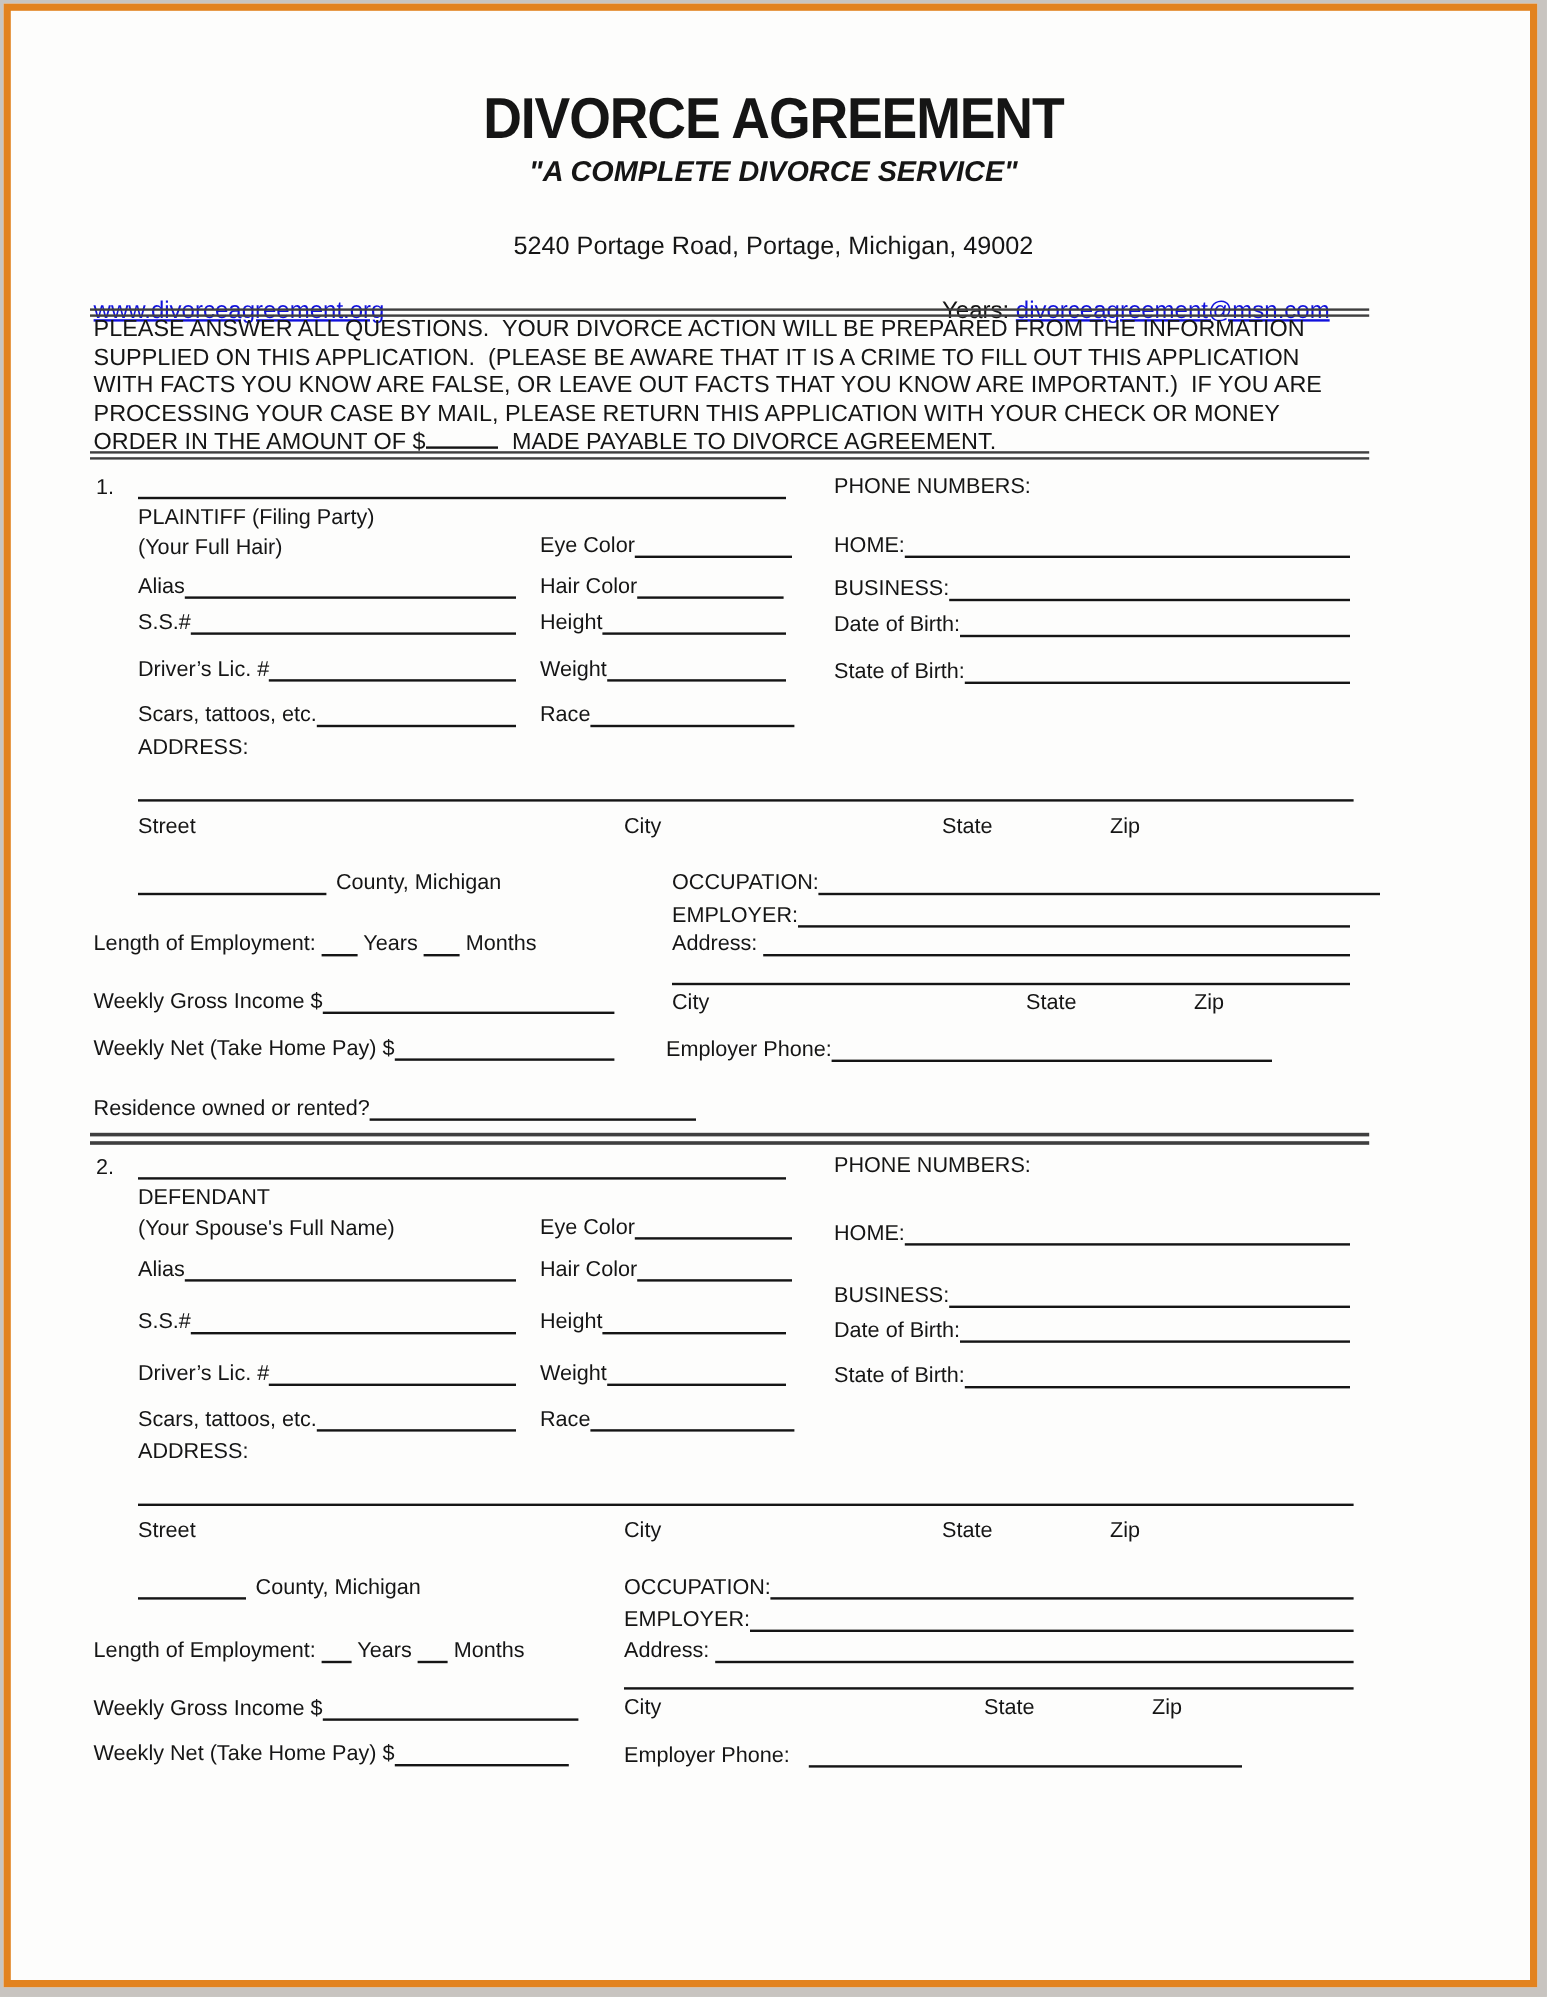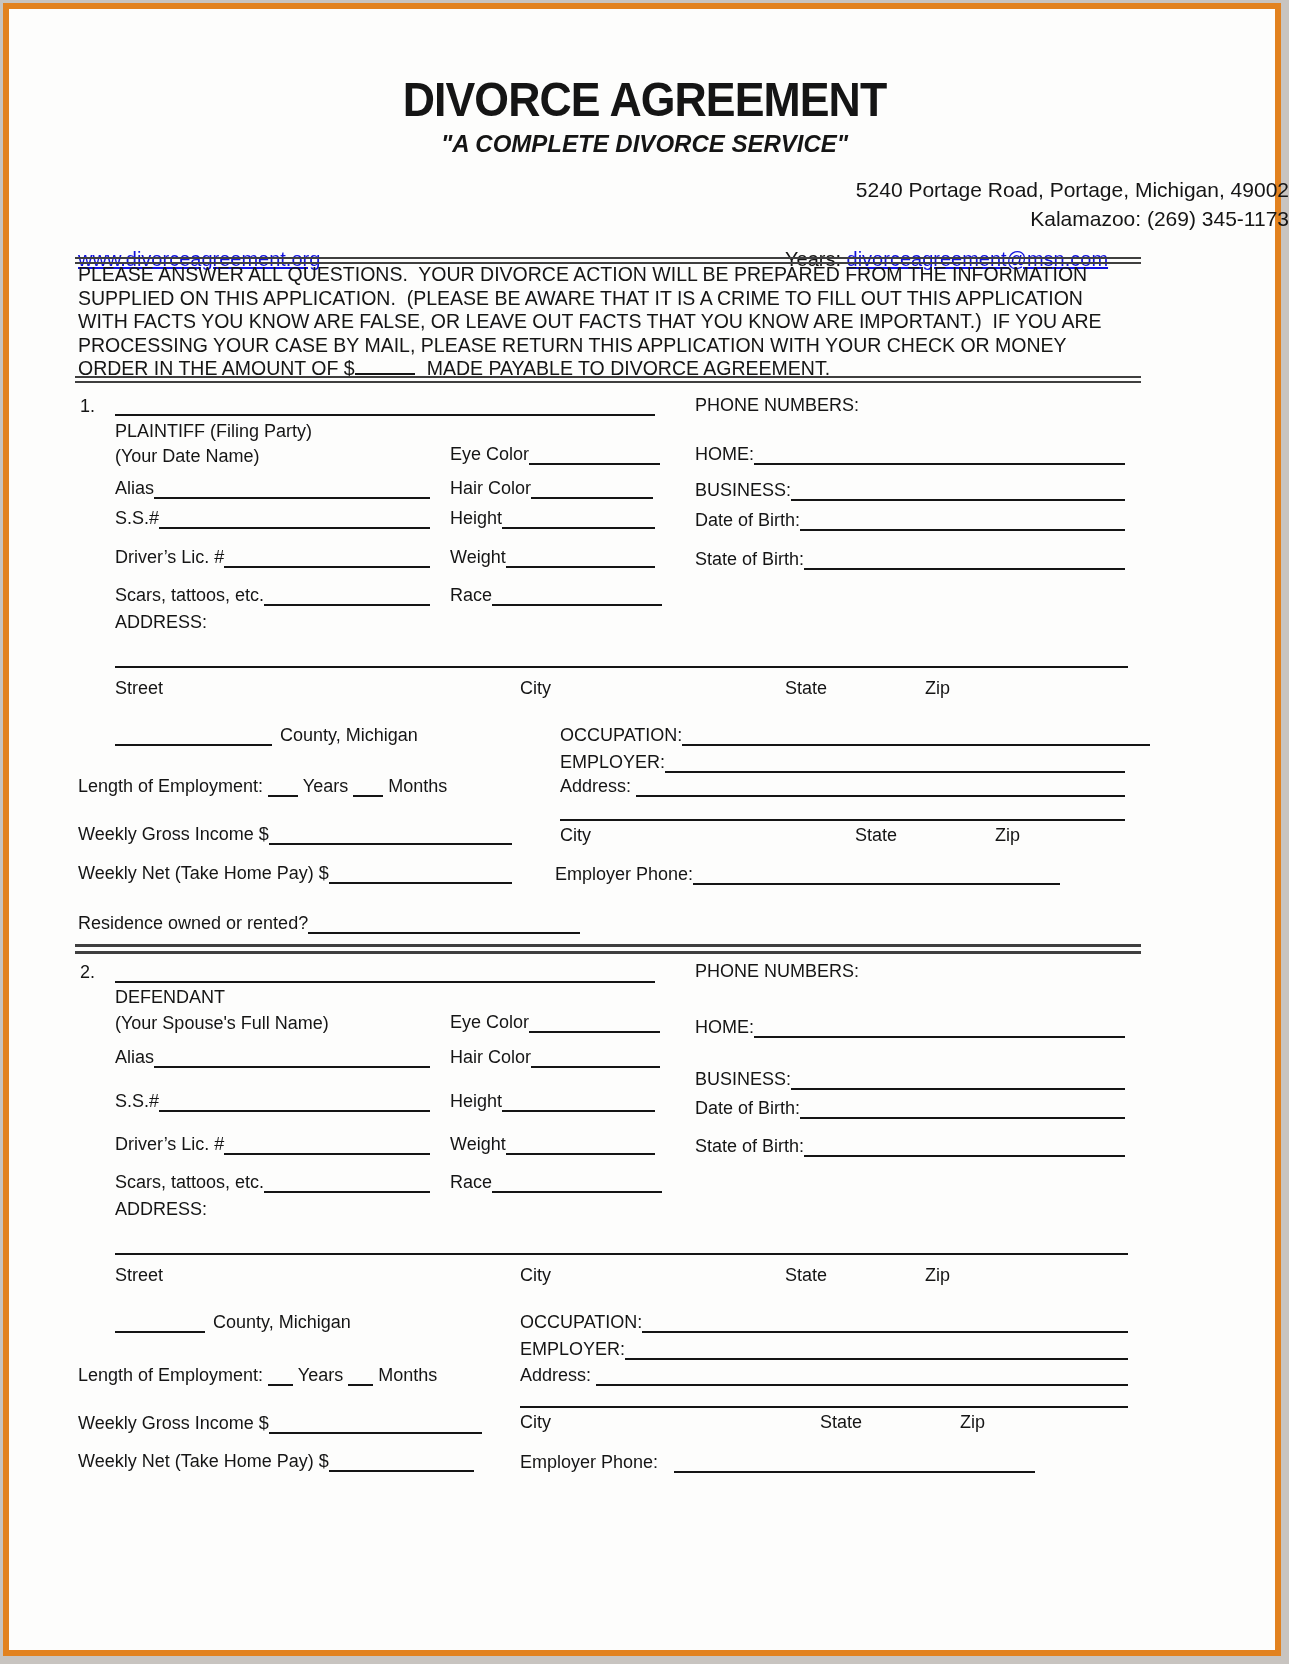--- a/index.html
+++ b/index.html
@@ -12,49 +12,48 @@
   .lb{white-space:pre;}
   .bl{flex:1 1 auto;border-bottom:2px solid #151515;height:4px;}
   .blw{border-bottom:2px solid #151515;height:4px;display:inline-block;}
   .hline{position:absolute;border-top:2px solid #151515;height:0;}
   .dline{position:absolute;height:3px;border-top:2px solid #3f3f3f;border-bottom:2px solid #3f3f3f;}
   .dline2{position:absolute;height:4px;border-top:3px solid #3f3f3f;border-bottom:3px solid #3f3f3f;}
   .title{position:absolute;left:0;top:72px;width:1289px;text-align:center;font-size:48px;
     font-weight:bold;transform:scaleX(0.93);letter-spacing:-1px;}
   .subtitle{position:absolute;left:0;top:130px;width:1289px;text-align:center;font-size:24px;
     font-weight:bold;font-style:italic;}
-  .addr{position:absolute;left:0;width:1289px;text-align:right;font-size:21px;}
+  .addr{position:absolute;left:0;width:1289px;text-align:center;font-size:21px;margin-top:16px;}
   .link{color:#1111dd;text-decoration:underline;cursor:pointer;}
   .notice{position:absolute;left:78px;top:263px;width:1048px;font-size:19.5px;line-height:23.6px;
     white-space:pre-wrap;}
   .nblank{display:inline-block;width:60px;border-bottom:2px solid #151515;height:14px;margin-right:12px;}
   .weblink{position:absolute;top:248px;font-size:20px;}
 </style>
 </head>
 <body>
 
 <div class="page">
 <div class="content">
 
   <div class="title">DIVORCE AGREEMENT</div>
   <div class="subtitle">"A COMPLETE DIVORCE SERVICE"</div>
   <div class="addr" style="top:178px">5240 Portage Road, Portage, Michigan, 49002</div>
-  <div class="addr" style="top:207px">Kalamazoo: (269) 345-1173</div>
   <div class="weblink link" style="left:78px">www.divorceagreement.org</div>
   <div class="weblink" style="left:785px"><span style="white-space:pre">Years: </span><span class="link">divorceagreement@msn.com</span></div>
   <div class="dline" style="left:75px;top:257px;width:1066px"></div>
 
   <div class="notice"><span>PLEASE ANSWER ALL QUESTIONS.  YOUR DIVORCE ACTION WILL BE PREPARED FROM THE INFORMATION SUPPLIED ON THIS APPLICATION.  (PLEASE BE AWARE THAT IT IS A CRIME TO FILL OUT THIS APPLICATION WITH FACTS YOU KNOW ARE FALSE, OR LEAVE OUT FACTS THAT YOU KNOW ARE IMPORTANT.)  IF YOU ARE PROCESSING YOUR CASE BY MAIL, PLEASE RETURN THIS APPLICATION WITH YOUR CHECK OR MONEY ORDER IN THE AMOUNT OF $</span><span class="nblank"></span><span>MADE PAYABLE TO DIVORCE AGREEMENT.</span></div>
   <div class="dline" style="left:75px;top:376px;width:1066px"></div>
 
   <div class="abs" style="left:80px;top:396px">1.</div>
   <div class="hline" style="left:115px;top:414px;width:540px"></div>
   <div class="abs" style="left:695px;top:395px">PHONE NUMBERS:</div>
   <div class="abs" style="left:115px;top:421px">PLAINTIFF (Filing Party)</div>
-  <div class="abs" style="left:115px;top:446px">(Your Date Name)</div>
+  <div class="abs" style="left:115px;top:446px">(Your Full Hair)</div>
 
   <div class="f" style="left:450px;top:443px;width:210px">
         <span class="lb">Eye Color</span>
         <span class="bl"></span>
       </div>
   <div class="f" style="left:695px;top:443px;width:430px">
         <span class="lb">HOME:</span>
         <span class="bl"></span>
       </div>
 

